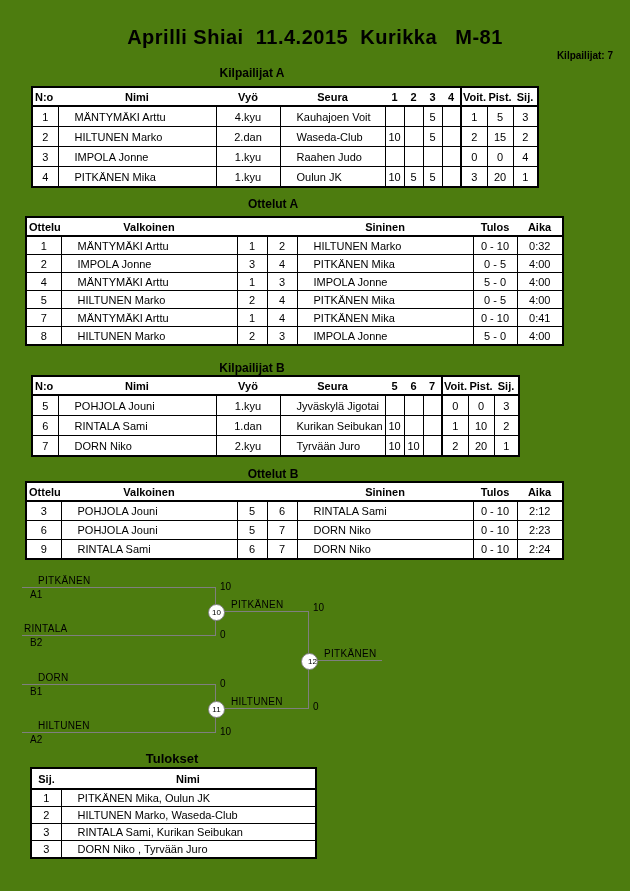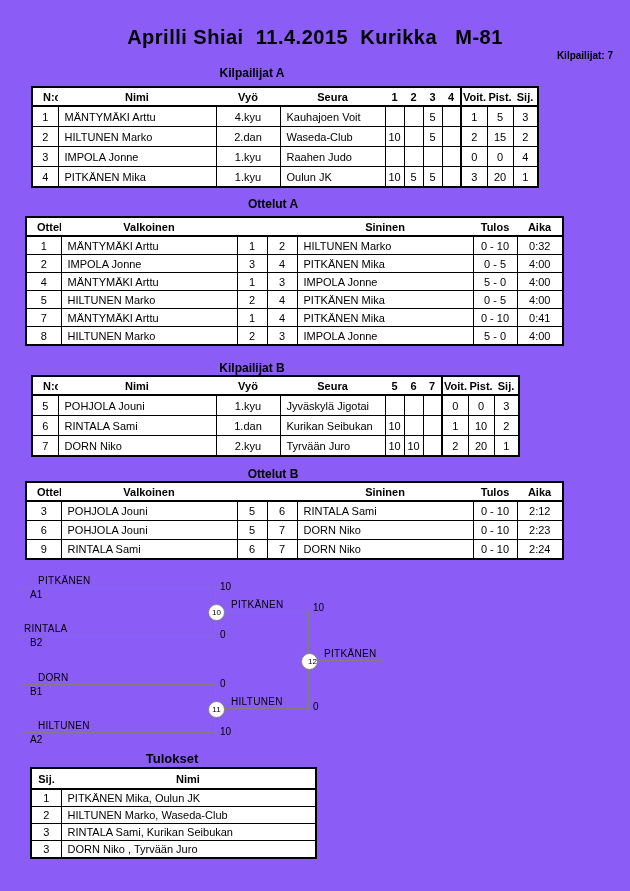--- a/index.html
+++ b/index.html
@@ -1,32 +1,32 @@
 <!DOCTYPE html>
 <html><head>
 <meta charset="utf-8">
 <style>
   html,body{margin:0;padding:0;}
   body{width:630px;height:891px;background:#fff;font-family:"Liberation Sans","DejaVu Sans",sans-serif;color:#000;}
-  #page{position:relative;width:630px;height:891px;background:#8b5cf6;overflow:hidden;}
+  #page{position:relative;width:630px;height:891px;background:#4d7c0f;overflow:hidden;}
 
   .page-title{position:absolute;top:26px;left:0;width:630px;text-align:center;font-size:20px;font-weight:bold;white-space:pre;letter-spacing:0.5px;}
   .comp-count{position:absolute;top:50px;left:480px;width:133px;text-align:right;font-size:10px;font-weight:bold;}
   .sec-title{position:absolute;font-size:12px;font-weight:bold;transform:translateX(-50%);white-space:nowrap;}
   #title-pool-a{left:252px;top:66px;}
   #title-matches-a{left:273px;top:197px;}
   #title-pool-b{left:252px;top:361px;}
   #title-matches-b{left:273px;top:467px;}
   #title-results{left:172px;top:751px;font-size:13px;}
 
   table{position:absolute;border-collapse:collapse;table-layout:fixed;background:#fff;border:2px solid #000;}
   th{font-size:11px;font-weight:bold;border:none;border-bottom:2px solid #000;padding:0;text-align:center;white-space:nowrap;overflow:hidden;}
   td{font-size:11px;border:1px solid #000;padding:0;text-align:center;white-space:nowrap;overflow:hidden;}
-  .l{text-align:left;padding-left:6px;}
-  th.l{padding-left:10px;}
+  .l{text-align:left;padding-left:16px;}
+  th.l{padding-left:2px;}
   .thick{border-left:2px solid #000 !important;}
 
   #pool-a{left:31px;top:86px;width:506px;}
   #pool-a th{height:17px;}  #pool-a td{height:19px;}
   #matches-a{left:25px;top:216px;width:537px;}
   #matches-a th{height:17px;} #matches-a td{height:17px;}
   #pool-b{left:31px;top:375px;width:487px;}
   #pool-b th{height:17px;}  #pool-b td{height:19px;}
   #matches-b{left:25px;top:481px;width:537px;}
   #matches-b th{height:17px;} #matches-b td{height:18px;}

